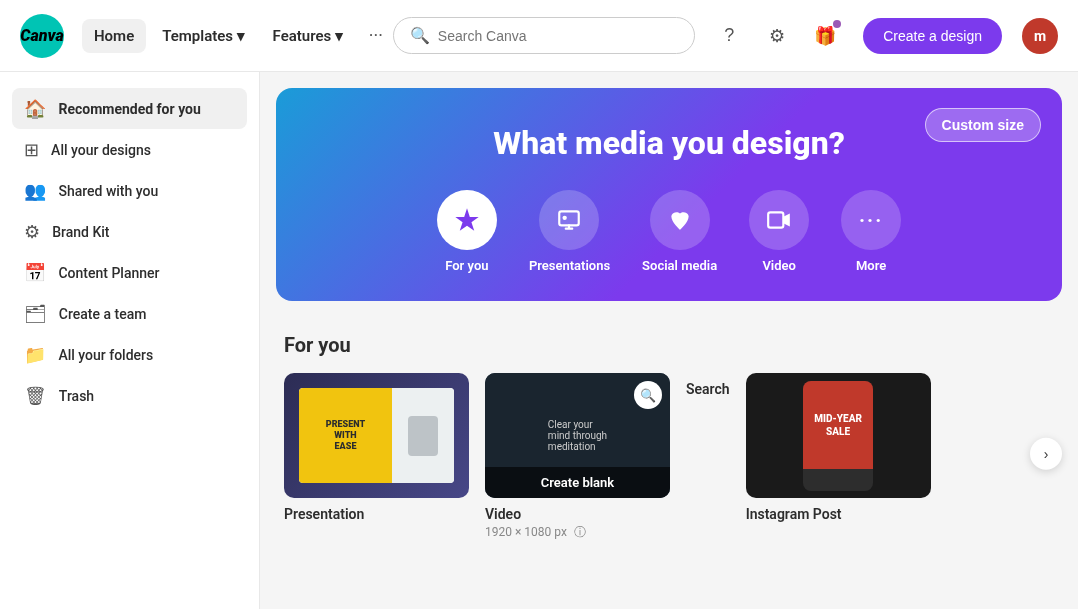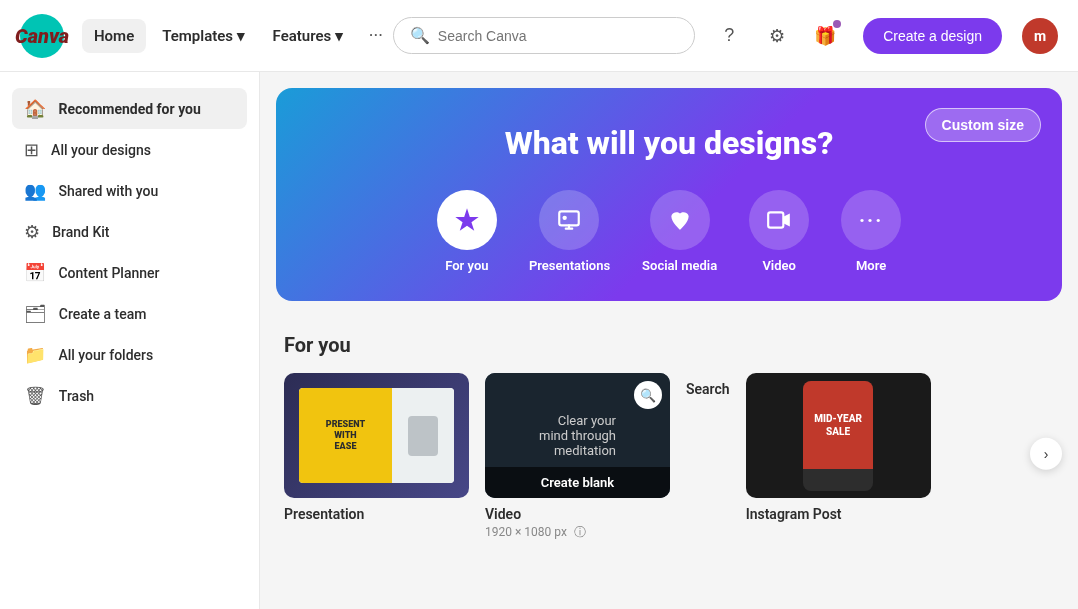--- a/index.html
+++ b/index.html
@@ -9,21 +9,21 @@
     .header {
       display: flex; align-items: center; background: #fff;
       padding: 0 20px; height: 72px; border-bottom: 1px solid #e8e8e8;
       position: relative; z-index: 10;
     }
     .logo {
       width: 44px; height: 44px; border-radius: 50%; background: #00C4B4;
       display: flex; align-items: center; justify-content: center;
       margin-right: 18px; flex-shrink: 0;
     }
-    .logo-text { color: #7f1d1d; font-weight: 900; font-size: 20px; font-style: italic; }
+    .logo-text { color: #000000; font-weight: 900; font-size: 16px; font-style: italic; }
     .nav { display: flex; align-items: center; gap: 4px; }
     .nav-item {
       padding: 8px 12px; border-radius: 8px; font-size: 15px; font-weight: 600;
       color: #2d2d2d; cursor: pointer; display: flex; align-items: center; gap: 4px;
     }
     .nav-item.active { background: #f0f0f0; }
     .nav-more { padding: 8px 10px; font-size: 18px; color: #555; cursor: pointer; }
     .search-bar {
       flex: 1; max-width: 340px; margin: 0 auto;
       display: flex; align-items: center;
@@ -141,21 +141,21 @@
     .pres-right { width: 40%; background: #ecf0f1; display: flex; align-items: center; justify-content: center; }
     .pres-person { width: 30px; height: 40px; background: #bdc3c7; border-radius: 4px; }
 
     
     .video-card-inner {
       width: 100%; height: 100%;
       background: #1a252f;
       display: flex; flex-direction: column; align-items: center; justify-content: center;
       gap: 6px; position: relative;
     }
-    .video-card-text { color: #ccc; font-size: 13px; text-align: right; padding: 0 12px; }
+    .video-card-text { color: #ccc; font-size: 10px; text-align: left; padding: 0 12px; }
     .create-blank-overlay {
       position: absolute; bottom: 0; left: 0; right: 0;
       background: rgba(0,0,0,0.6); display: flex; align-items: center;
       justify-content: center; padding: 8px;
     }
     .create-blank-text { color: #fff; font-size: 13px; font-weight: 600; }
     .search-small {
       position: absolute; top: 8px; right: 8px;
       width: 28px; height: 28px; background: #fff; border-radius: 50%;
       display: flex; align-items: center; justify-content: center;
@@ -254,21 +254,21 @@
     </div>
     <div class="sidebar-item">
       <span class="sidebar-icon">🗑</span>
       <span>Trash</span>
     </div>
   </aside>
 
   <main class="main">
 
     <div class="hero">
-      <h1>What will you designs?</h1>
+      <h1>What media you design?</h1>
       <button class="custom-size-btn">Custom size</button>
       <div class="hero-icons">
 
         <div class="hero-icon-item">
           <div class="hero-icon-circle active">
             <svg width="28" height="28" viewBox="0 0 24 24" fill="#7c3aed">
               <path d="M12 2l2.4 7.4H22l-6.2 4.5 2.4 7.4L12 17l-6.2 4.3 2.4-7.4L2 9.4h7.6z"></path>
             </svg>
           </div>
           <span class="hero-icon-label">For you</span>

